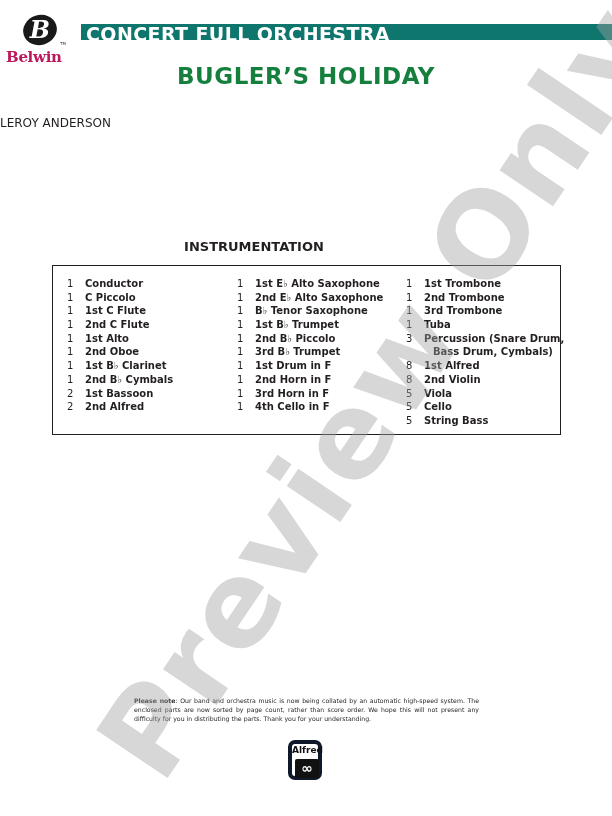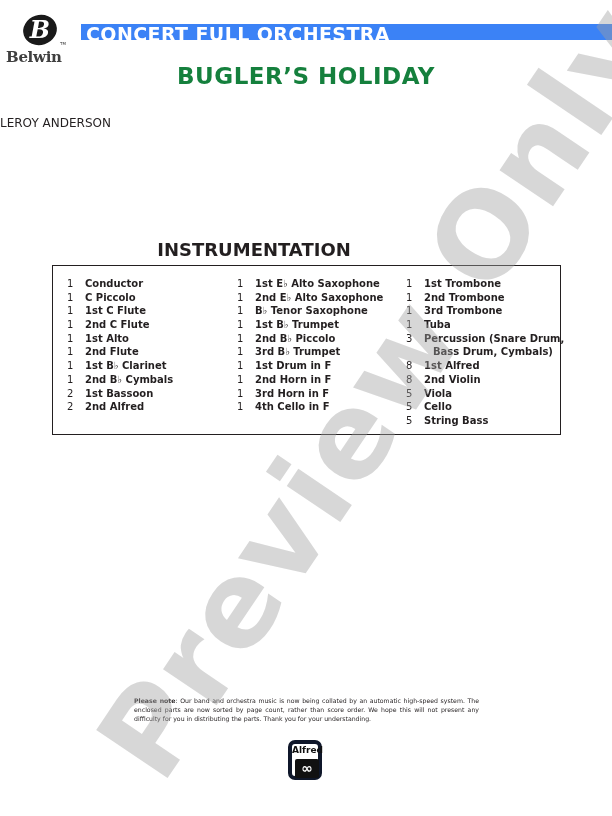--- a/index.html
+++ b/index.html
@@ -17,43 +17,43 @@
     .logo-b span {
       position: absolute; left: 0; top: 0; width: 34px; height: 30px;
       color: #ffffff; font-family: "DejaVu Serif", serif; font-style: italic;
       font-weight: bold; font-size: 24px; line-height: 30px; text-align: center;
       transform: rotate(18deg);
     }
     .logo-tm { position: absolute; left: 54px; top: 26px; font-size: 4px; color: #333; }
     .logo-word {
       position: absolute; left: 0; top: 33px;
       font-family: "DejaVu Serif", serif; font-weight: bold; font-size: 15px;
-      color: #404040; letter-spacing: -0.3px;
+      color: #be185d; letter-spacing: -0.3px;
     }
     .series-bar {
       position: absolute; left: 81px; top: 24px; width: 531px; height: 16px;
-      background: #3b82f6;
+      background: #0f766e;
     }
     .series-bar span {
       position: absolute; left: 5px; top: -1px;
       font-family: "DejaVu Sans", sans-serif; font-weight: bold;
       font-size: 19px; line-height: 22px; color: #ffffff; letter-spacing: 0.4px;
     }
     .title {
       position: absolute; left: 0; top: 63px; width: 612px; text-align: center;
       font-family: "DejaVu Sans", sans-serif; font-weight: bold; font-size: 23px;
       color: #15803d; letter-spacing: 0.5px;
     }
     .composer {
       position: absolute; left: 0; top: 116px; width: 612px; text-align: left;
       font-size: 12px; color: #231f20;
     }
     .instr-heading {
       position: absolute; left: 0; top: 239px; width: 508px; text-align: center;
-      font-weight: bold; font-size: 18px; color: #231f20;
+      font-weight: bold; font-size: 13px; color: #231f20;
     }
     .instr-box {
       position: absolute; left: 52px; top: 265px; width: 509px; height: 170px;
       border: 1px solid #231f20; box-sizing: border-box;
     }
     .col { position: absolute; top: 11px; }
     .col-1 { left: 14px; }
     .col-2 { left: 184px; }
     .col-3 { left: 353px; }
     .row { position: relative; height: 13.7px; font-size: 10px; line-height: 13.7px; white-space: nowrap; }
@@ -116,21 +116,21 @@
       <div class="row">
         <span class="qty">1</span>
         <span class="name">2nd C Flute</span>
       </div>
       <div class="row">
         <span class="qty">1</span>
         <span class="name">1st Alto</span>
       </div>
       <div class="row">
         <span class="qty">1</span>
-        <span class="name">2nd Flute</span>
+        <span class="name">2nd Oboe</span>
       </div>
       <div class="row">
         <span class="qty">1</span>
         <span class="name">1st B♭ Clarinet</span>
       </div>
       <div class="row">
         <span class="qty">1</span>
         <span class="name">2nd B♭ Cymbals</span>
       </div>
       <div class="row">

